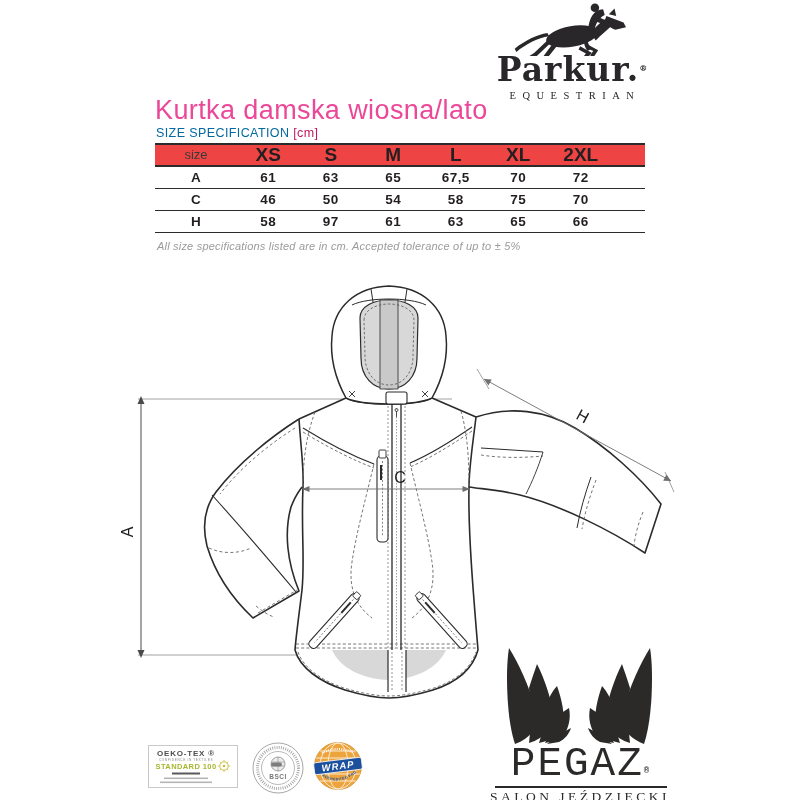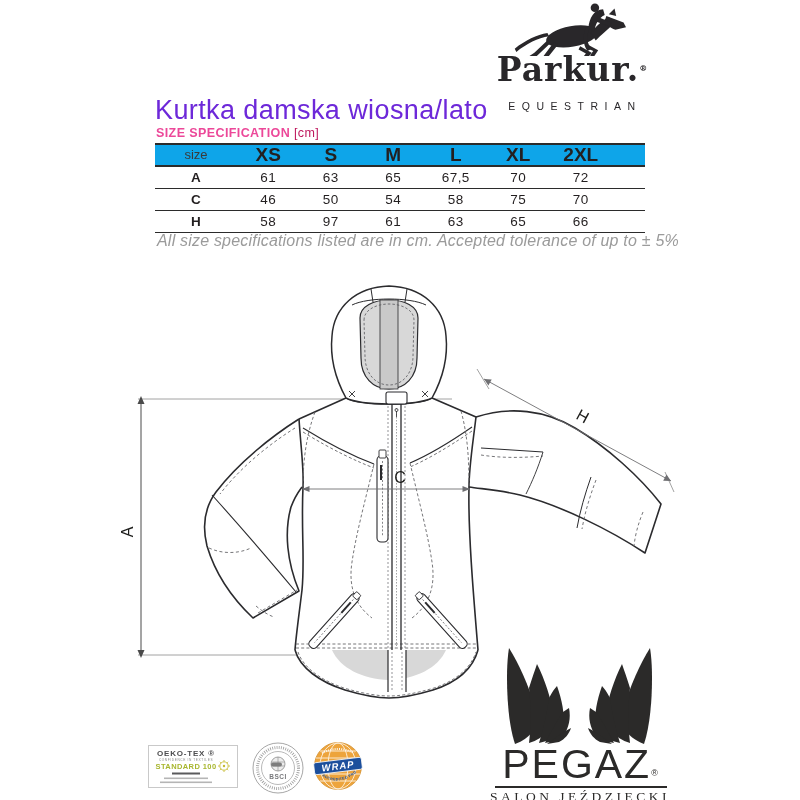--- a/index.html
+++ b/index.html
@@ -5,56 +5,56 @@
   html,body{margin:0;padding:0;background:#fff;}
   .page{position:relative;width:800px;height:800px;background:#fff;overflow:hidden;
         font-family:"Liberation Sans",sans-serif;color:#231f20;}
 
   
   .brand{position:absolute;left:474px;top:2px;width:196px;text-align:center;}
   .brand .horse{display:block;margin:0 auto;}
   .brand .wordmark{font-family:"DejaVu Serif",serif;font-weight:bold;font-size:33px;
                    line-height:0.85;letter-spacing:1px;color:#29272a;white-space:nowrap;}
   .brand .reg{font-size:8px;vertical-align:10px;letter-spacing:0;}
-  .brand .tagline{font-size:10.5px;letter-spacing:6.5px;color:#29272a;margin-top:16px;
-                  padding-left:6px;white-space:nowrap;}
-
-  
-  .title{position:absolute;left:155px;top:95px;font-size:27px;letter-spacing:0.4px;color:#6d28d9;}
+  .brand .tagline{font-size:10.5px;letter-spacing:6.5px;color:#29272a;margin-top:6px;
+                  padding-left:6px;white-space:nowrap;font-family:Liberation Serif, serif;}
+
+  
+  .title{position:absolute;left:155px;top:95px;font-size:27px;letter-spacing:0.4px;color:#ec4899;}
   .specline{position:absolute;left:156px;top:126px;font-size:12.5px;letter-spacing:0.4px;}
-  .specline .spec-bold{font-weight:bold;color:#ec4899;}
+  .specline .spec-bold{font-weight:normal;color:#0369a1;}
   .specline .spec-unit{color:#be185d;font-weight:normal;}
 
   
   .spec-table{position:absolute;left:155px;top:143px;width:490px;border-top:2.5px solid #2b2b2b;}
   .t-row{display:grid;grid-template-columns:82px 62.5px 62.5px 62.5px 62.5px 62.5px 62.5px 1fr;}
-  .t-row div{text-align:center;}
-  .t-head{background:#0ea5e9;border-bottom:2.5px solid #2b2b2b;}
+  .t-row div{text-align:center;font-weight:bold;}
+  .t-head{background:#ef4444;border-bottom:2.5px solid #2b2b2b;}
   .t-head div{line-height:20px;font-size:19px;font-weight:bold;}
   .t-head .size-label{font-weight:normal;font-size:13px;color:#3a3a3a;}
   .t-data{border-bottom:1.5px solid #2b2b2b;}
   .t-data div{line-height:21px;font-size:13.5px;letter-spacing:0.4px;}
   .t-data .rowlabel{font-weight:bold;}
-  .footnote{position:absolute;left:157px;top:232px;font-size:16px;font-style:italic;
+  .footnote{position:absolute;left:157px;top:240px;font-size:11px;font-style:italic;
             color:#9b9b9b;letter-spacing:0.2px;}
 
   
   .diagram{position:absolute;left:120px;top:268px;}
   .diagram text{font-family:"Liberation Sans",sans-serif;font-size:16px;fill:#1d1d1b;}
 
   
   .cert{position:absolute;}
   .oeko{left:148px;top:745px;}
   .bsci{left:252px;top:742px;}
   .wrap{left:311px;top:740px;}
 
   
   .pegaz-wings{position:absolute;left:488px;top:640px;}
   .pegaz-name{position:absolute;left:470px;top:741px;width:220px;text-align:center;
-              font-family:Liberation Sans, sans-serif;font-size:41px;letter-spacing:2px;
+              font-family:Liberation Mono, monospace;font-size:41px;letter-spacing:2px;
               color:#2b2a29;white-space:nowrap;}
   .pegaz-name .reg{font-size:9px;letter-spacing:0;vertical-align:2px;}
   .pegaz-rule{position:absolute;left:495px;top:786px;width:172px;height:2px;background:#2b2a29;}
   .pegaz-sub{position:absolute;left:470px;top:789px;width:220px;text-align:center;
              font-family:"Liberation Serif",serif;font-size:13.5px;letter-spacing:3.5px;
              color:#2b2a29;white-space:nowrap;}
 </style>
 </head>
 <body>
 

